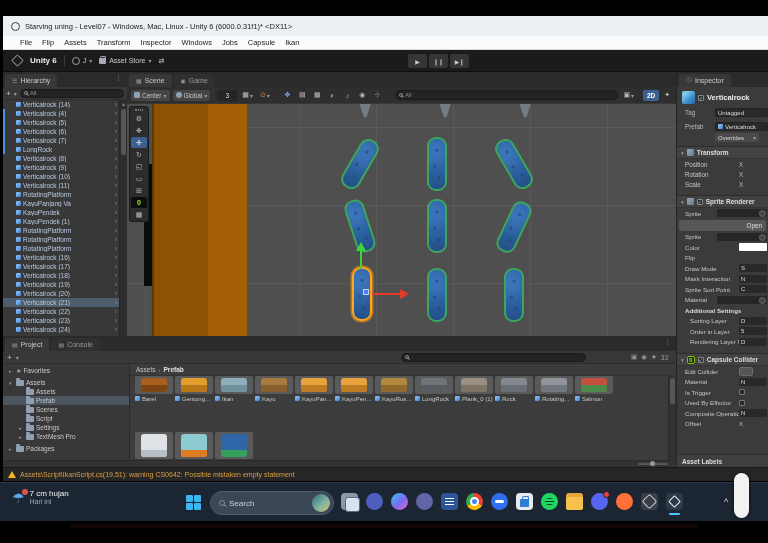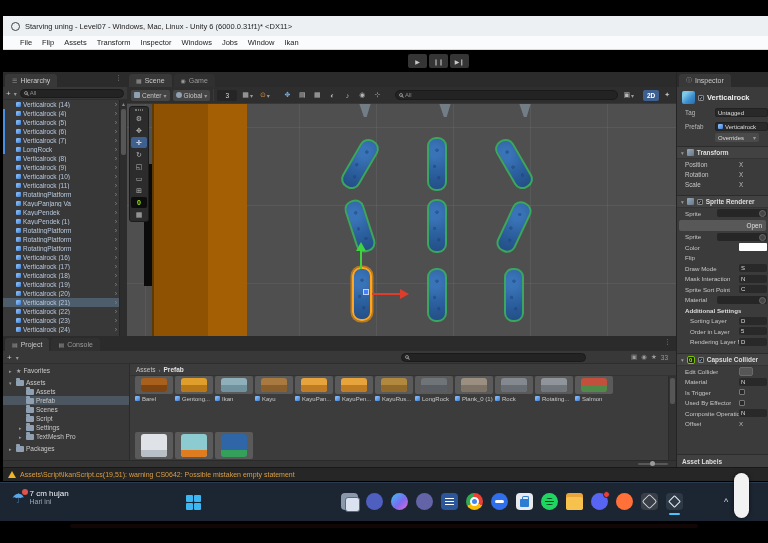--- a/index.html
+++ b/index.html
@@ -237,24 +237,40 @@
 
   <div class="menubar">
 
   <span class="mi">File</span>
       <span class="mi">Flip</span>
       <span class="mi">Assets</span>
       <span class="mi">Transform</span>
       <span class="mi">Inspector</span>
       <span class="mi">Windows</span>
       <span class="mi">Jobs</span>
-      <span class="mi">Window</span>
+      <span class="mi">Capsule</span>
       <span class="mi">Ikan</span>
     </div>
 
+  <div class="utoolbar">
+    <span class="brandico"></span>
+    <span class="brand">Unity 6</span>
+    <span class="vsep"></span>
+    <span class="acct">
+      <span class="circ"></span>
+      <span>J</span>
+      <span class="dd">▾</span>
+    </span>
+    <span class="acct">
+      <span class="bag"></span>
+      <span>Asset Store</span>
+      <span class="dd">▾</span>
+    </span>
+    <span class="acct">⇄</span>
+  </div>
   <div class="playgroup">
     <span class="pbtn">▶</span>
     <span class="pbtn">❙❙</span>
     <span class="pbtn">▶❙</span>
   </div>
 
   <div class="hierarchy">
     <div class="ptabbar">
       <div class="ptab">
         <span class="tico">☰</span>
@@ -968,20 +984,25 @@
         <span class="wl1">7 cm hujan</span>
         <span class="wl2">Hari ini</span>
       </span>
     </div>
     <div class="start">
       <span></span>
         <span></span>
         <span></span>
         <span></span>
     </div>
+    <div class="tsearch">
+      <span class="mag"></span>
+      <span class="stext">Search</span>
+      <span class="simg"></span>
+    </div>
     <div class="apps">
 
     <div class="app app-task-view" style="background: rgb(201, 212, 226);">
           
         </div>
         <div class="app round" style="background: rgb(78, 95, 191);">
           
         </div>
         <div class="app round app-copilot" style="background: rgb(122, 106, 240);">
           

